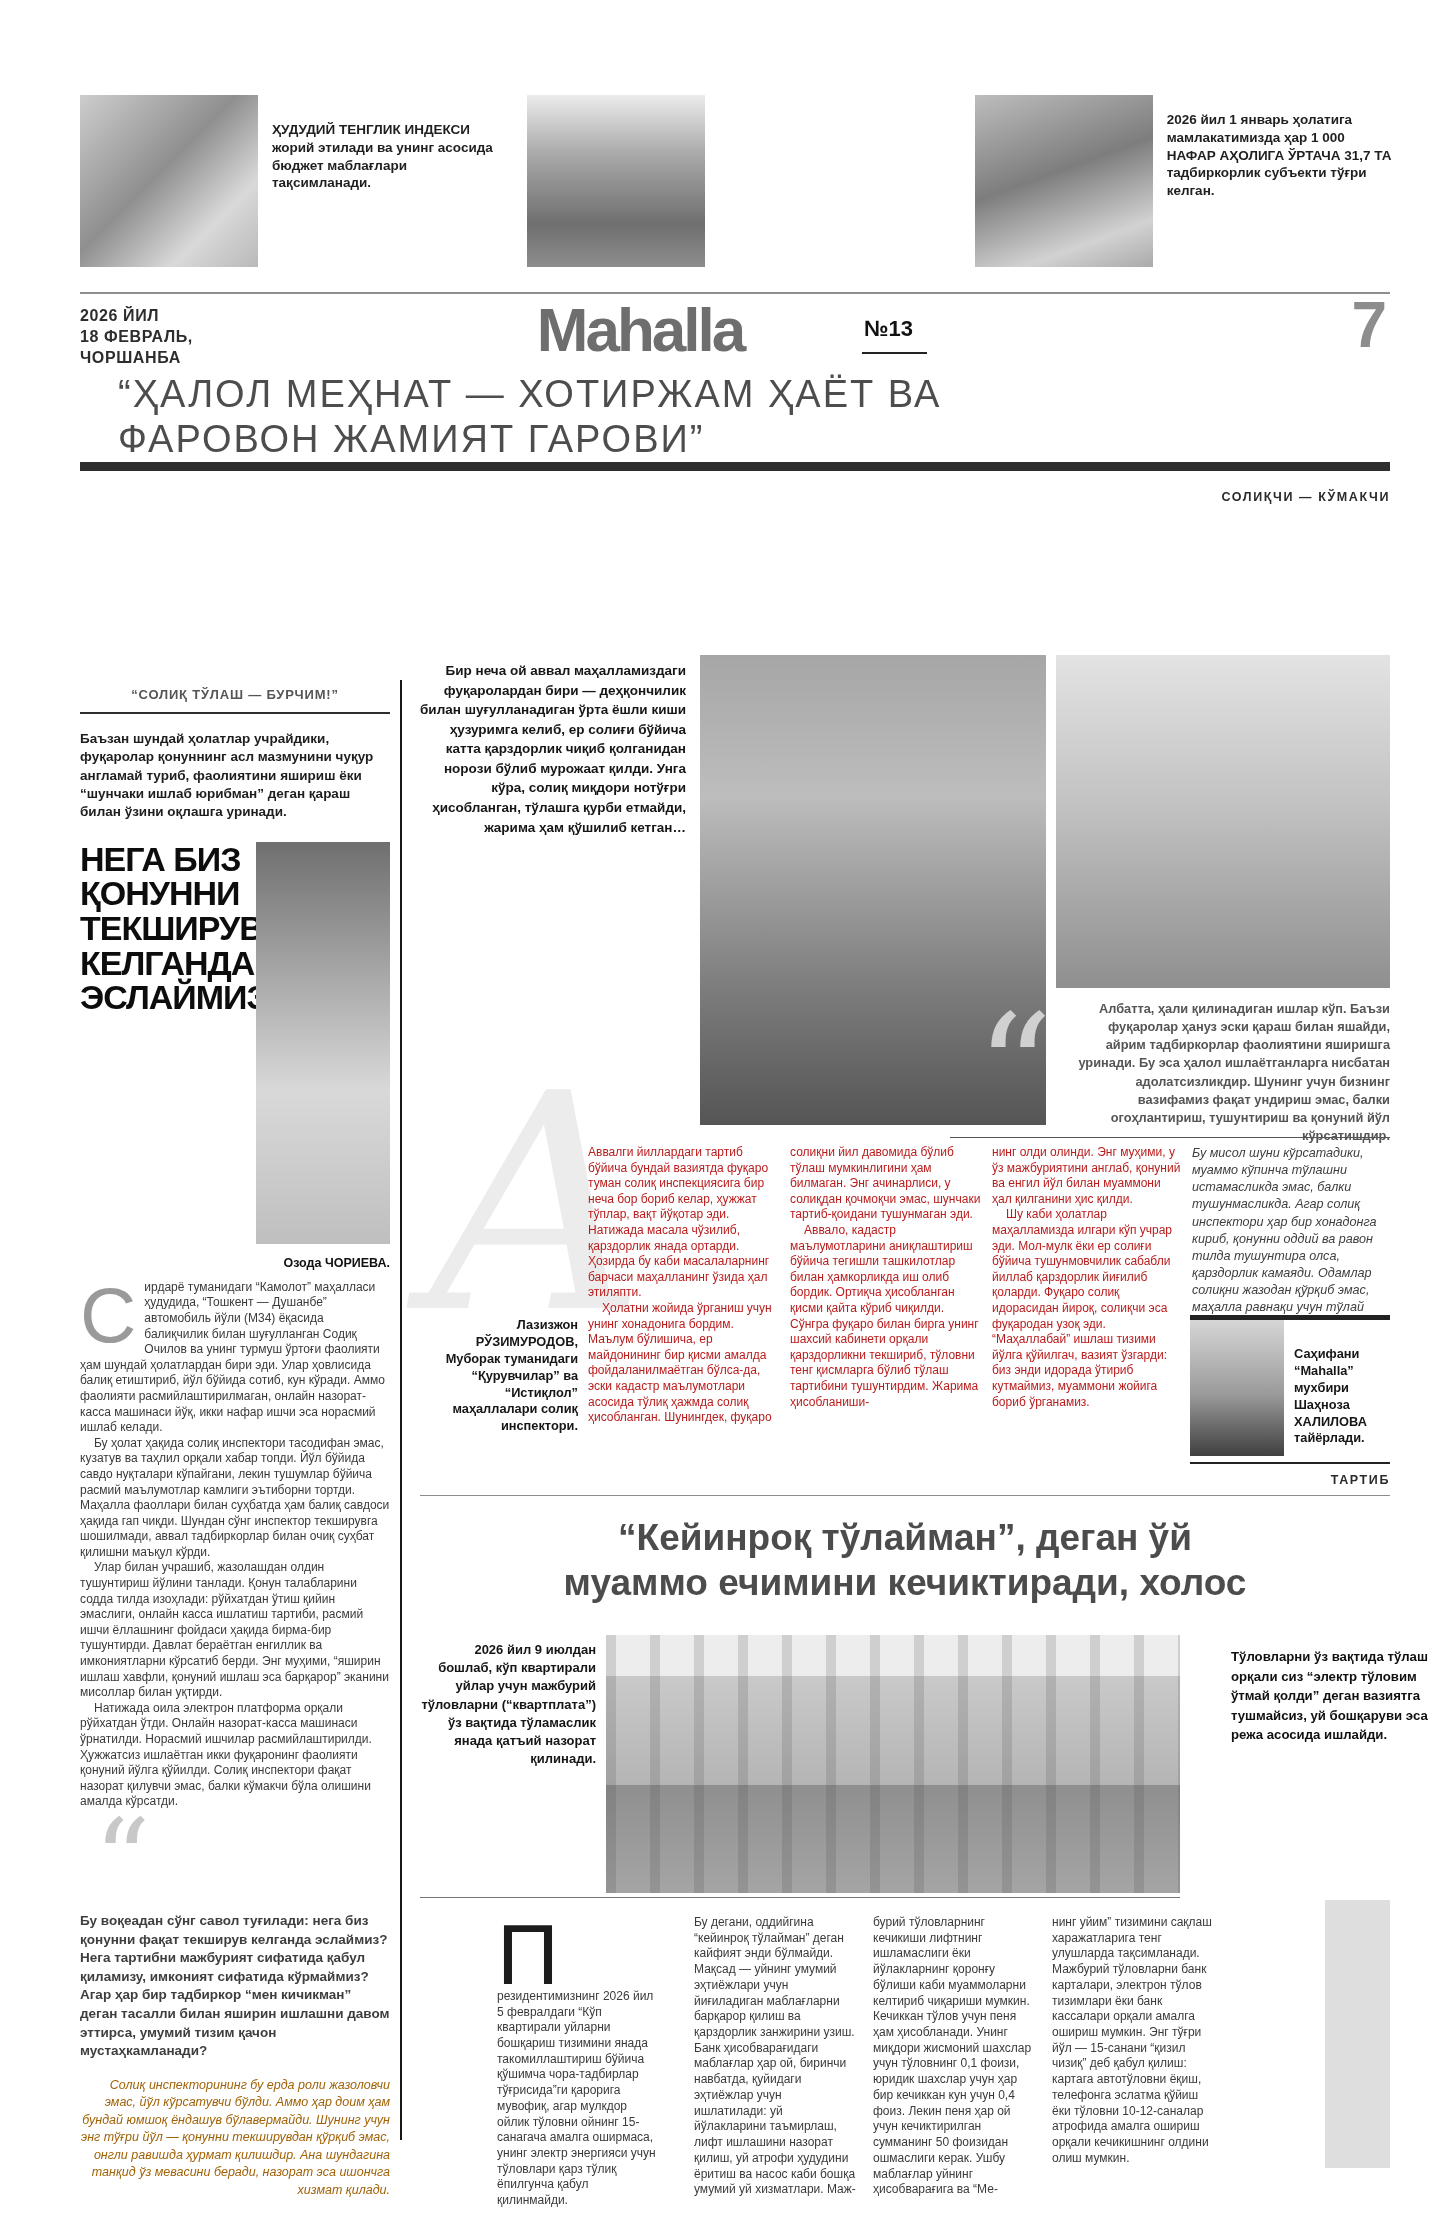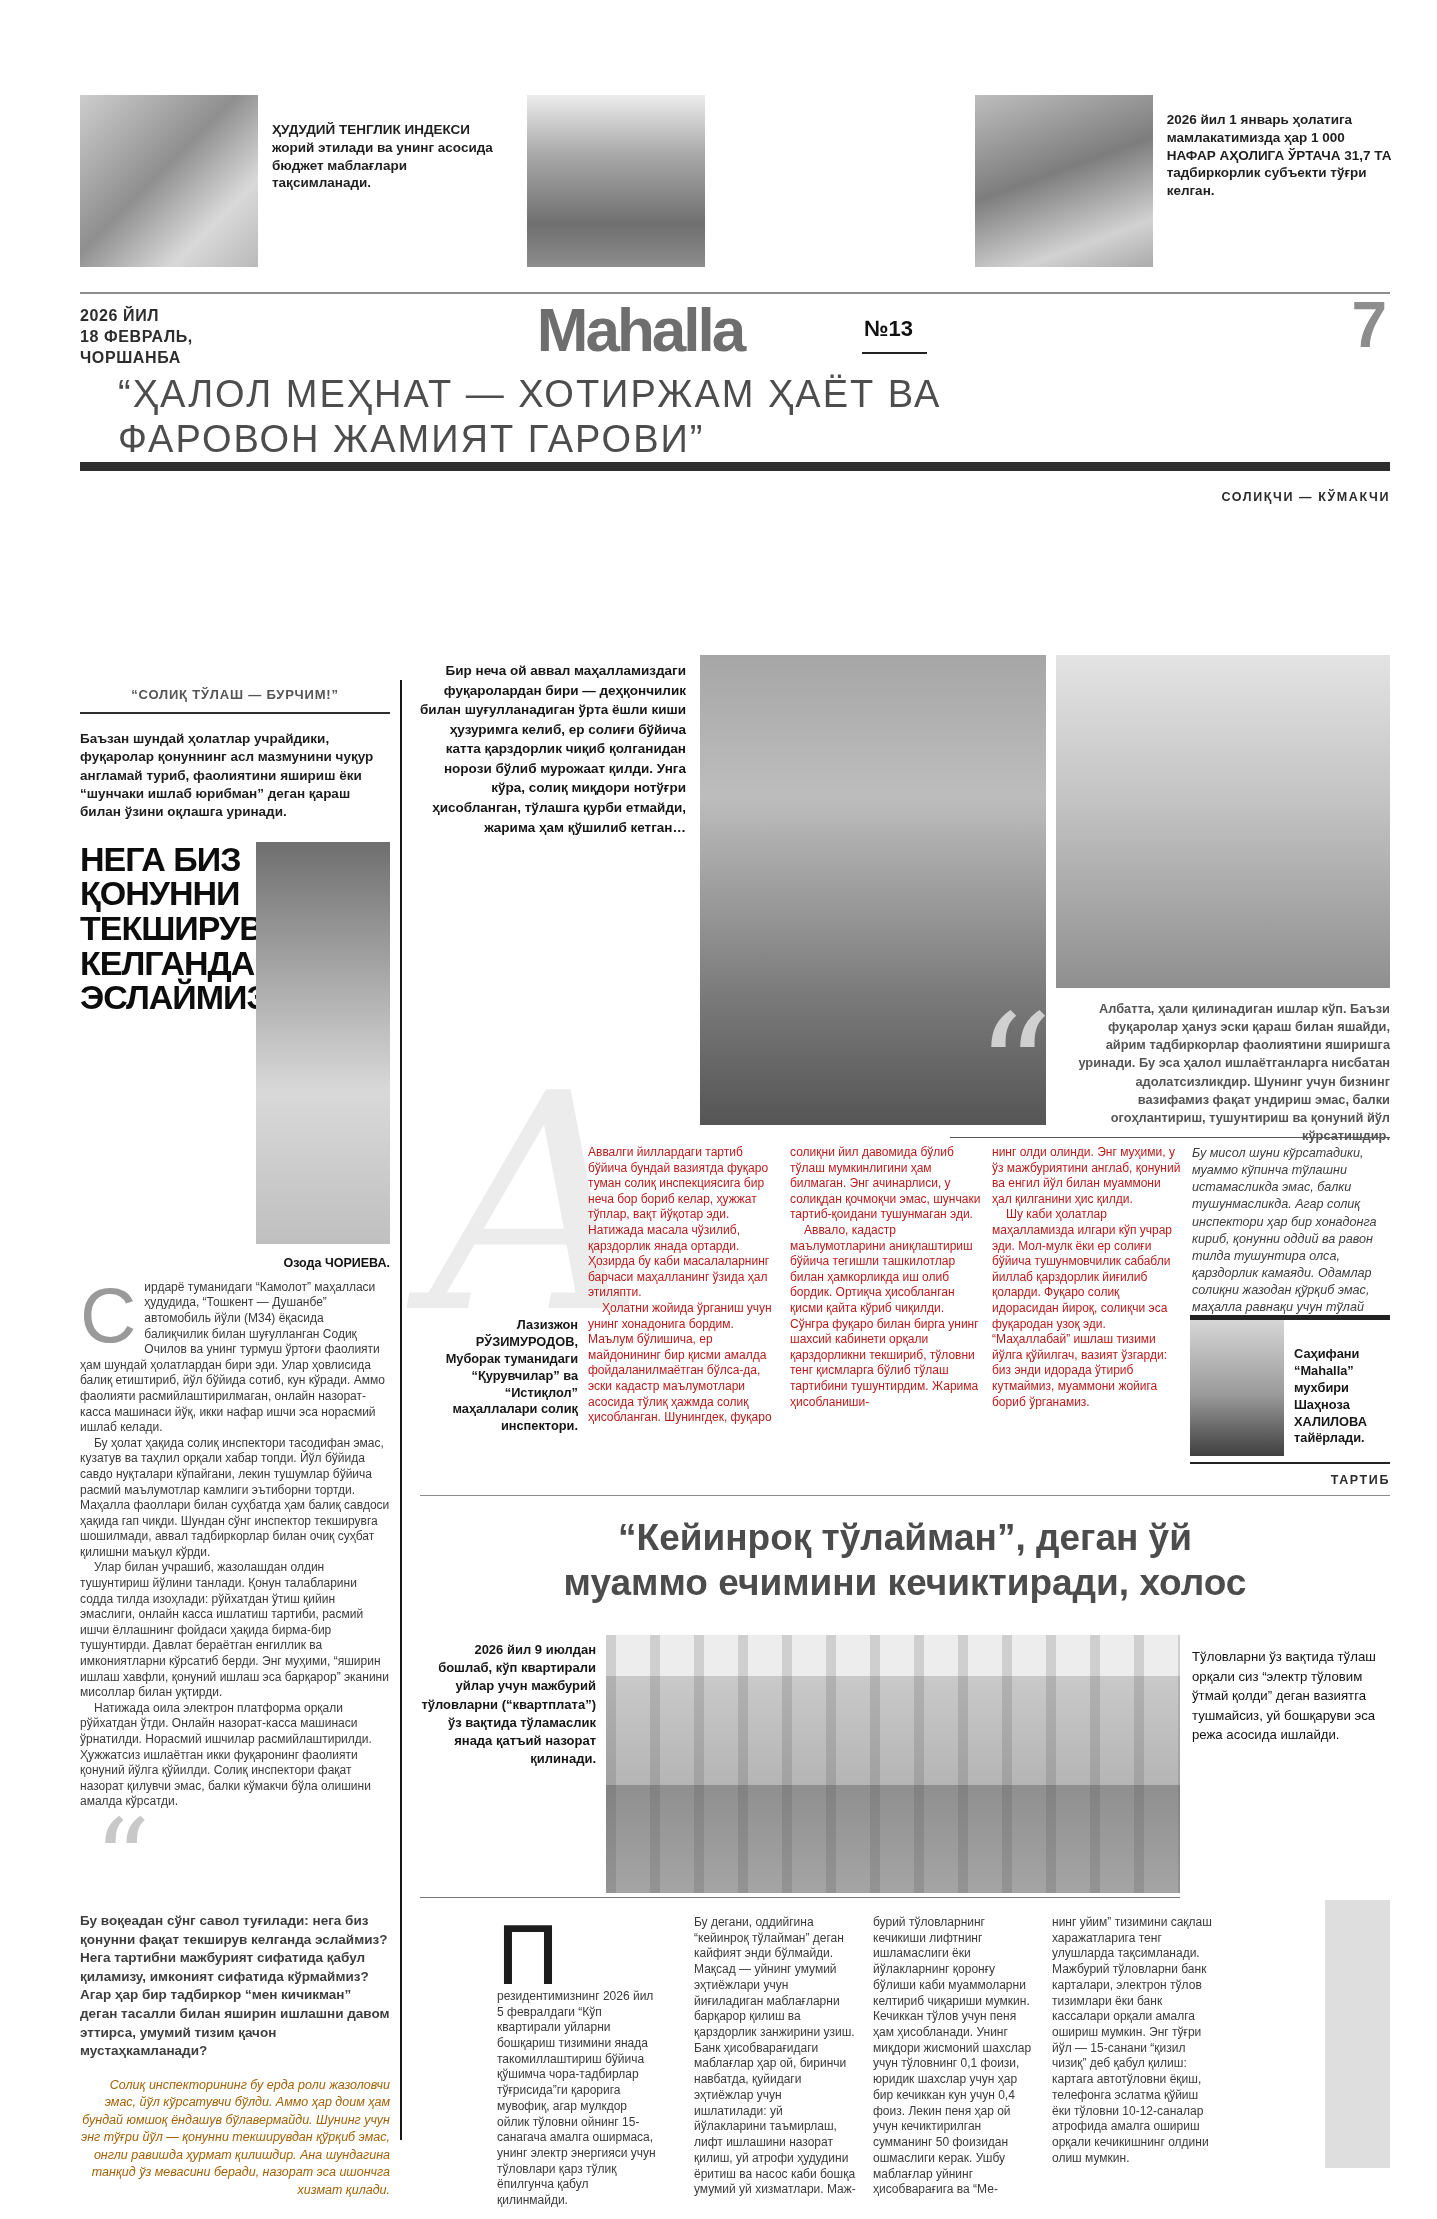--- a/index.html
+++ b/index.html
@@ -83,22 +83,22 @@
   .rule2{position:absolute;left:420px;top:840px;width:970px;height:1px;background:#8c8c8c;}
   .h2{position:absolute;left:420px;top:860px;width:970px;text-align:center;
       font-weight:bold;font-size:37px;line-height:1.22;color:#4c4c4c;}
   .lead2{position:absolute;left:420px;top:986px;width:176px;text-align:right;
          font-weight:bold;font-size:13px;line-height:1.4;color:#161616;}
   .photoC{position:absolute;left:606px;top:980px;width:574px;height:258px;
           background:
             repeating-linear-gradient(90deg,rgba(70,70,70,.18) 0 10px,transparent 10px 44px),
             linear-gradient(180deg,#ededed 0%,#ededed 16%,#c9c9c9 16%,#b5b5b5 58%,#8f8f8f 58%,#a5a5a5 100%);}
   .rule3{position:absolute;left:420px;top:1242px;width:760px;height:1px;background:#777;}
-  .sidebar2{position:absolute;left:1192px;top:992px;width:198px;
-            font-weight:normal;font-size:13.2px;line-height:1.48;color:#101010;}
+  .sidebar2{position:absolute;left:1231px;top:992px;width:198px;
+            font-weight:bold;font-size:13.2px;line-height:1.48;color:#101010;}
   .graystrip{position:absolute;left:1325px;top:1245px;width:65px;height:268px;background:#dedede;}
   .bcol{position:absolute;top:1260px;width:162px;font-size:12px;line-height:1.31;color:#3a3a3a;}
   .b1{left:497px;}.b2{left:694px;}.b3{left:873px;width:163px;}.b4{left:1052px;width:160px;}
   .dropcap2{float:left;font-size:86px;line-height:.8;padding:5px 10px 0 0;color:#1c1c1c;font-weight:300;}
 </style>
 </head>
 <body>
 
 <div class="page">
 

